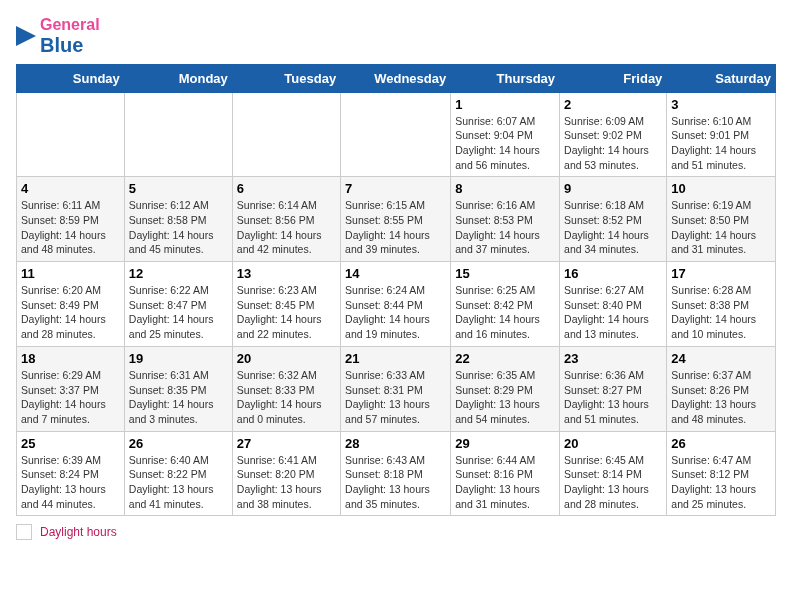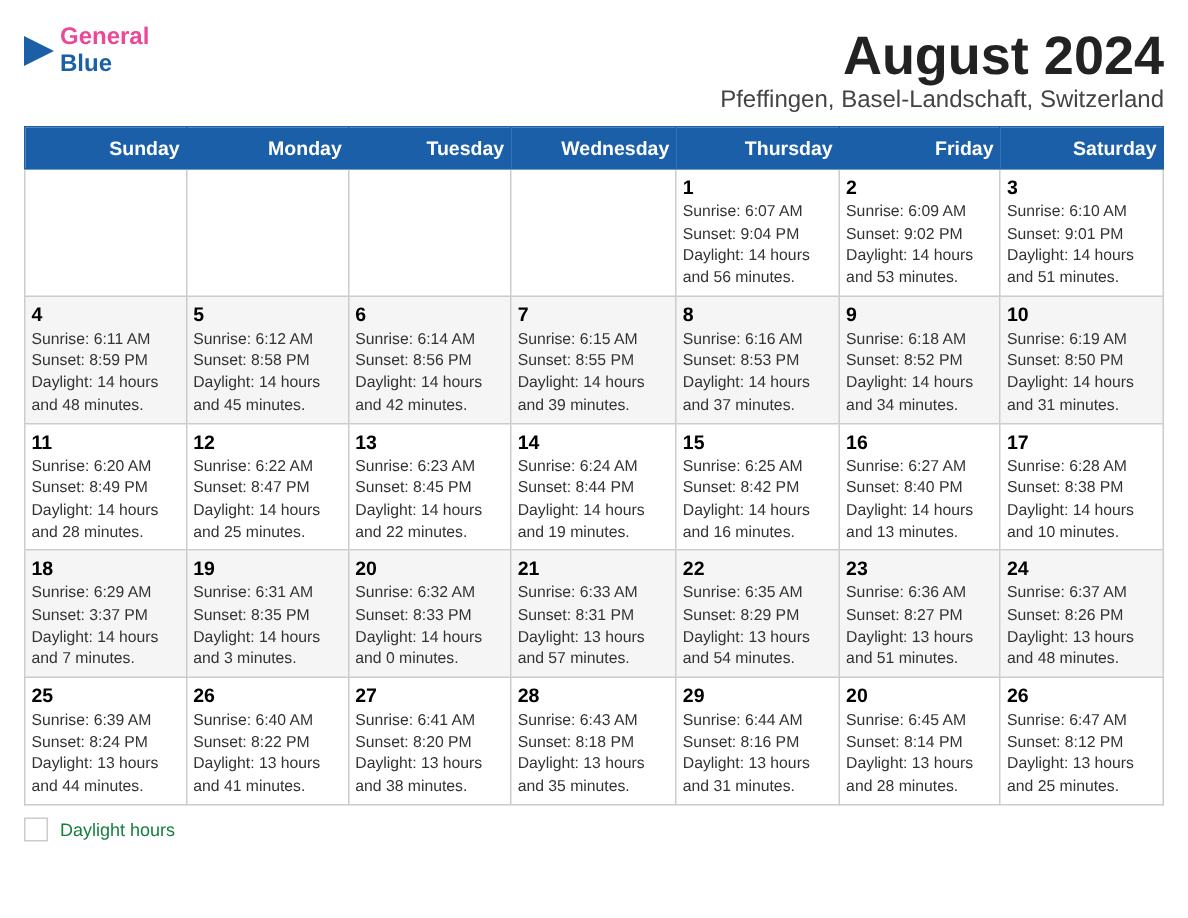--- a/index.html
+++ b/index.html
@@ -72,21 +72,21 @@
       font-size: 10.5px;
       color: #333;
       line-height: 1.4;
     }
     .empty-cell {
       background: #f9f9f9;
     }
     .legend {
       margin-top: 8px;
       font-size: 12px;
-      color: #15803d;
+      color: #be185d;
       display: flex;
       align-items: center;
       gap: 8px;
     }
     .legend-box {
       width: 16px;
       height: 16px;
       background: #fff;
       border: 1px solid #ccc;
       display: inline-block;
@@ -96,28 +96,24 @@
 <body>
 
 <div class="header">
   <div class="logo">
   <div class="logo-row">
     <svg width="20" height="20" viewBox="0 0 20 20">
       <polygon points="0,0 20,10 0,20" fill="#1a5fa8"></polygon>
     </svg>
     <div style="display:flex;flex-direction:column;line-height:1.1;">
       <span style="font-size:16px;font-weight:bold;color:#ec4899;">General</span>
-      <span style="font-size:16px;font-weight:bold;color:#1a5fa8;">Blue</span>
+      <span style="font-size:20px;font-weight:bold;color:#1a5fa8;">Blue</span>
     </div>
   </div>
 </div>
-  <div class="title-section">
-    <div class="month-title">August 2024</div>
-    <div class="location-title">Pfeffingen, Basel-Landschaft, Switzerland</div>
-  </div>
 </div>
 
 <table class="calendar">
   <thead>
     <tr>
     <th>Sunday</th>
         <th>Monday</th>
         <th>Tuesday</th>
         <th>Wednesday</th>
         <th>Thursday</th>

